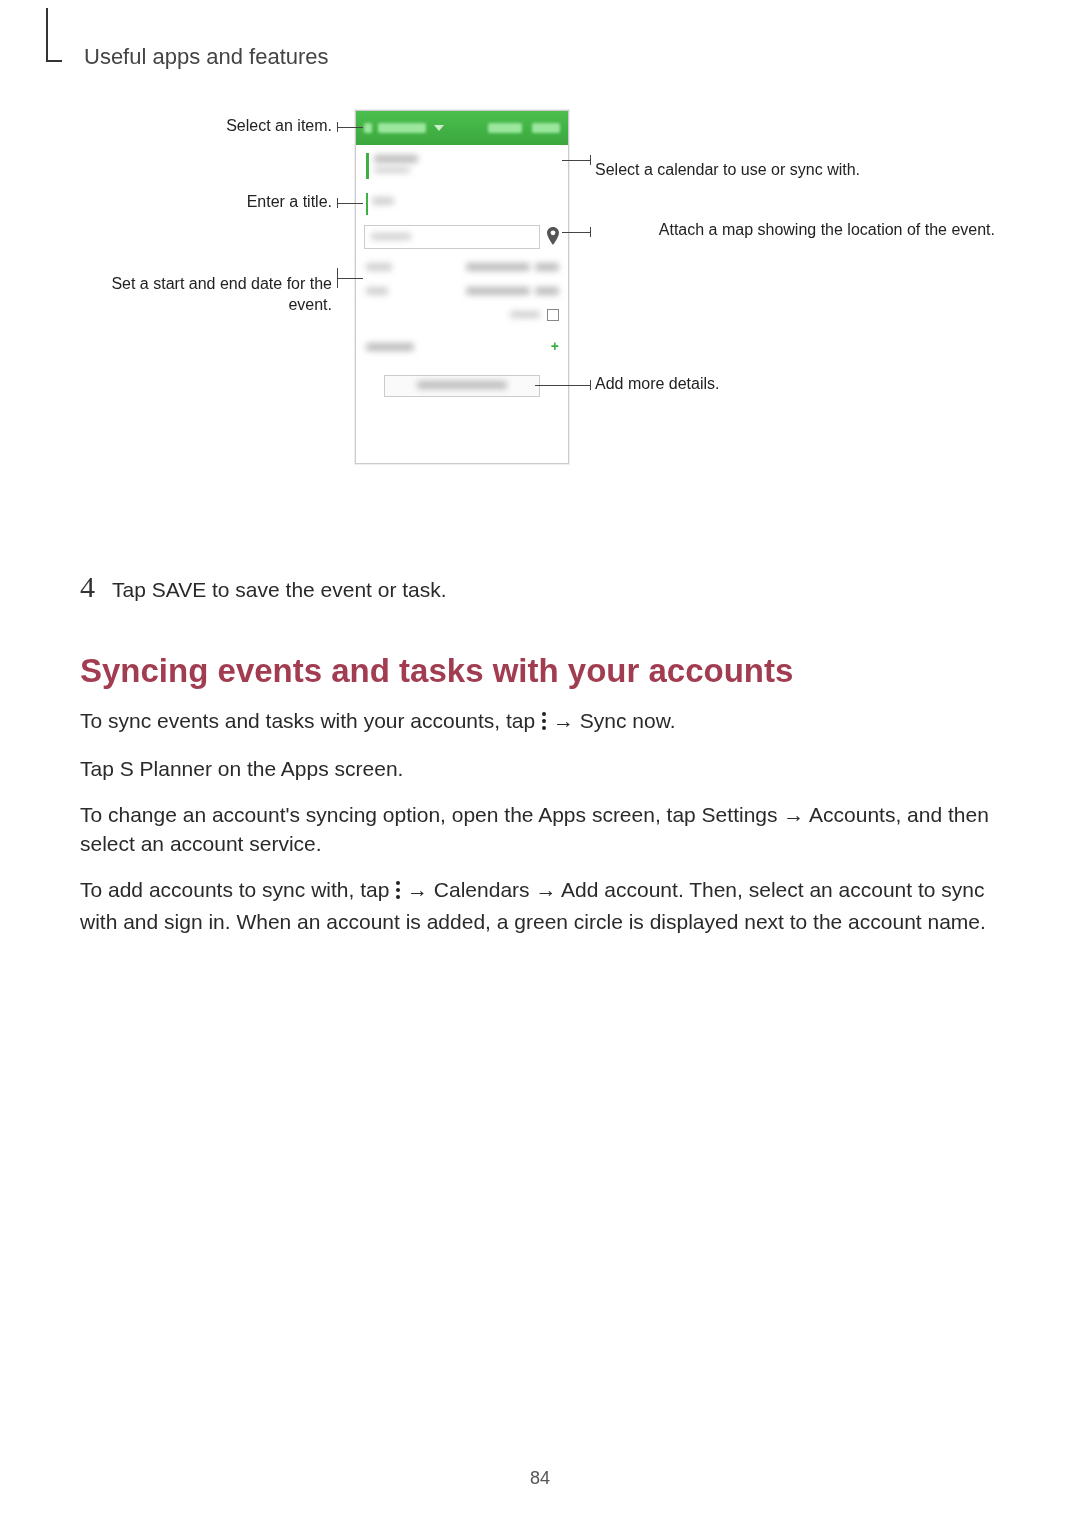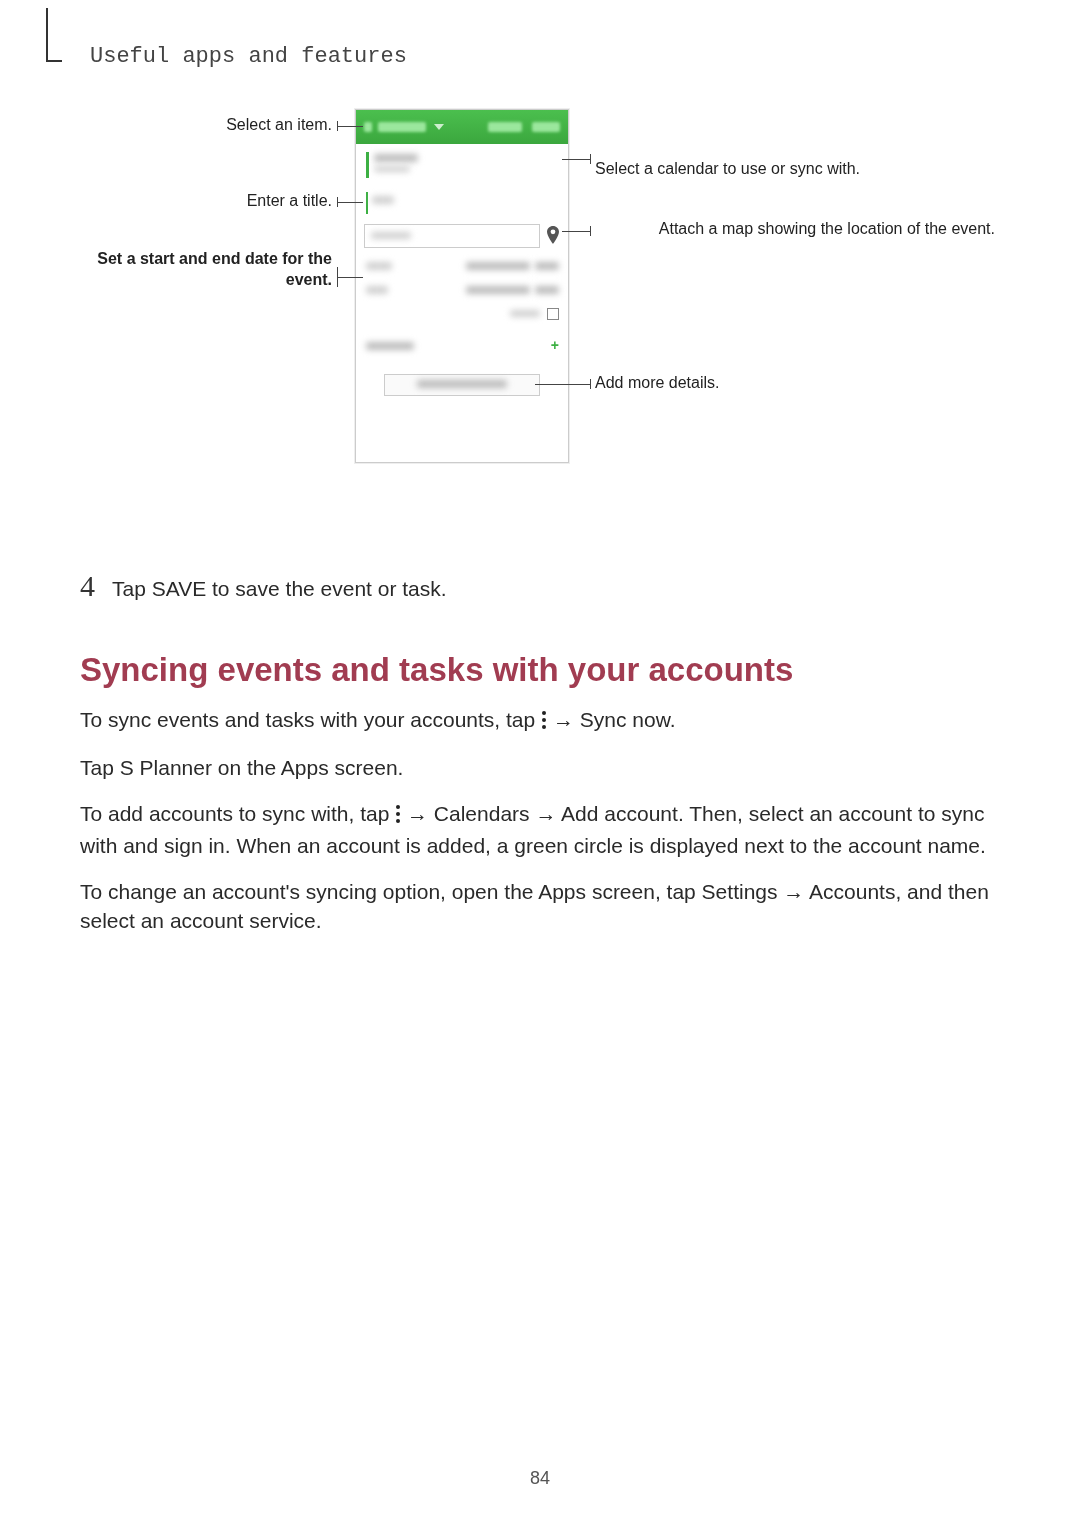--- a/index.html
+++ b/index.html
@@ -22,22 +22,21 @@
     left: 46px;
     top: 8px;
     width: 14px;
     height: 52px;
     border-left: 2px solid #333;
     border-bottom: 2px solid #333;
   }
   .section-header {
     font-size: 22px;
     color: #444;
-    margin-left: 10px;
-    font-family: Liberation Mono, monospace;
+    margin-left: 4px;
   }
   .figure-area {
     position: relative;
     width: 100%;
     height: 420px;
     margin-top: 40px;
   }
   
   .phone {
     position: absolute;
@@ -225,21 +224,21 @@
     </div>
 
     <div class="callout left" style="left:0; width:252px; top:6px;">Select an item.</div>
     <div class="lead h" style="left:258px; top:17px; width:25px;"></div>
     <div class="lead-tick" style="left:257px; top:12px;"></div>
 
     <div class="callout left" style="left:0; width:252px; top:82px;">Enter a title.</div>
     <div class="lead h" style="left:258px; top:93px; width:25px;"></div>
     <div class="lead-tick" style="left:257px; top:88px;"></div>
 
-    <div class="callout left" style="left:0; width:252px; top:140px;font-weight:bold;">Set a start and end date for the event.</div>
+    <div class="callout left" style="left:0; width:252px; top:164px;">Set a start and end date for the event.</div>
     <div class="lead h" style="left:258px; top:168px; width:25px;"></div>
     <div class="lead-tick" style="left:257px; top:158px; height:20px;"></div>
 
     <div class="callout right" style="left:515px; width:400px; top:50px;">Select a calendar to use or sync with.</div>
     <div class="lead h" style="left:482px; top:50px; width:28px;"></div>
     <div class="lead-tick" style="left:510px; top:45px;"></div>
 
     <div class="callout right" style="left:515px; width:400px; top:110px;text-align:right;">Attach a map showing the location of the event.</div>
     <div class="lead h" style="left:482px; top:122px; width:28px;"></div>
     <div class="lead-tick" style="left:510px; top:117px;"></div>
@@ -265,25 +264,25 @@
           <circle cx="3" cy="10" r="2" fill="#222"></circle>
           <circle cx="3" cy="17" r="2" fill="#222"></circle>
         </svg></span><span> → </span><b>Sync now</b><span>.</span>
   </div>
 
   <div class="para">
     <span>Tap </span><b>S Planner</b><span> on the Apps screen.</span>
   </div>
 
   <div class="para">
+    <span>To change an account's syncing option, open the Apps screen, tap </span><b>Settings</b><span> → </span><b>Accounts</b><span>, and then select an account service.</span>
+  </div>
+
+  <div class="para">
     <span>To add accounts to sync with, tap </span><span class="more-icon"><svg viewBox="0 0 6 20">
           <circle cx="3" cy="3" r="2" fill="#222"></circle>
           <circle cx="3" cy="10" r="2" fill="#222"></circle>
           <circle cx="3" cy="17" r="2" fill="#222"></circle>
         </svg></span><span> → </span><b>Calendars</b><span> → </span><b>Add account</b><span>. Then, select an account to sync with and sign in. When an account is added, a green circle is displayed next to the account name.</span>
   </div>
 
-  <div class="para">
-    <span>To change an account's syncing option, open the Apps screen, tap </span><b>Settings</b><span> → </span><b>Accounts</b><span>, and then select an account service.</span>
-  </div>
-
   <div class="page-num">84</div>
 </div>
 
 </body></html>

